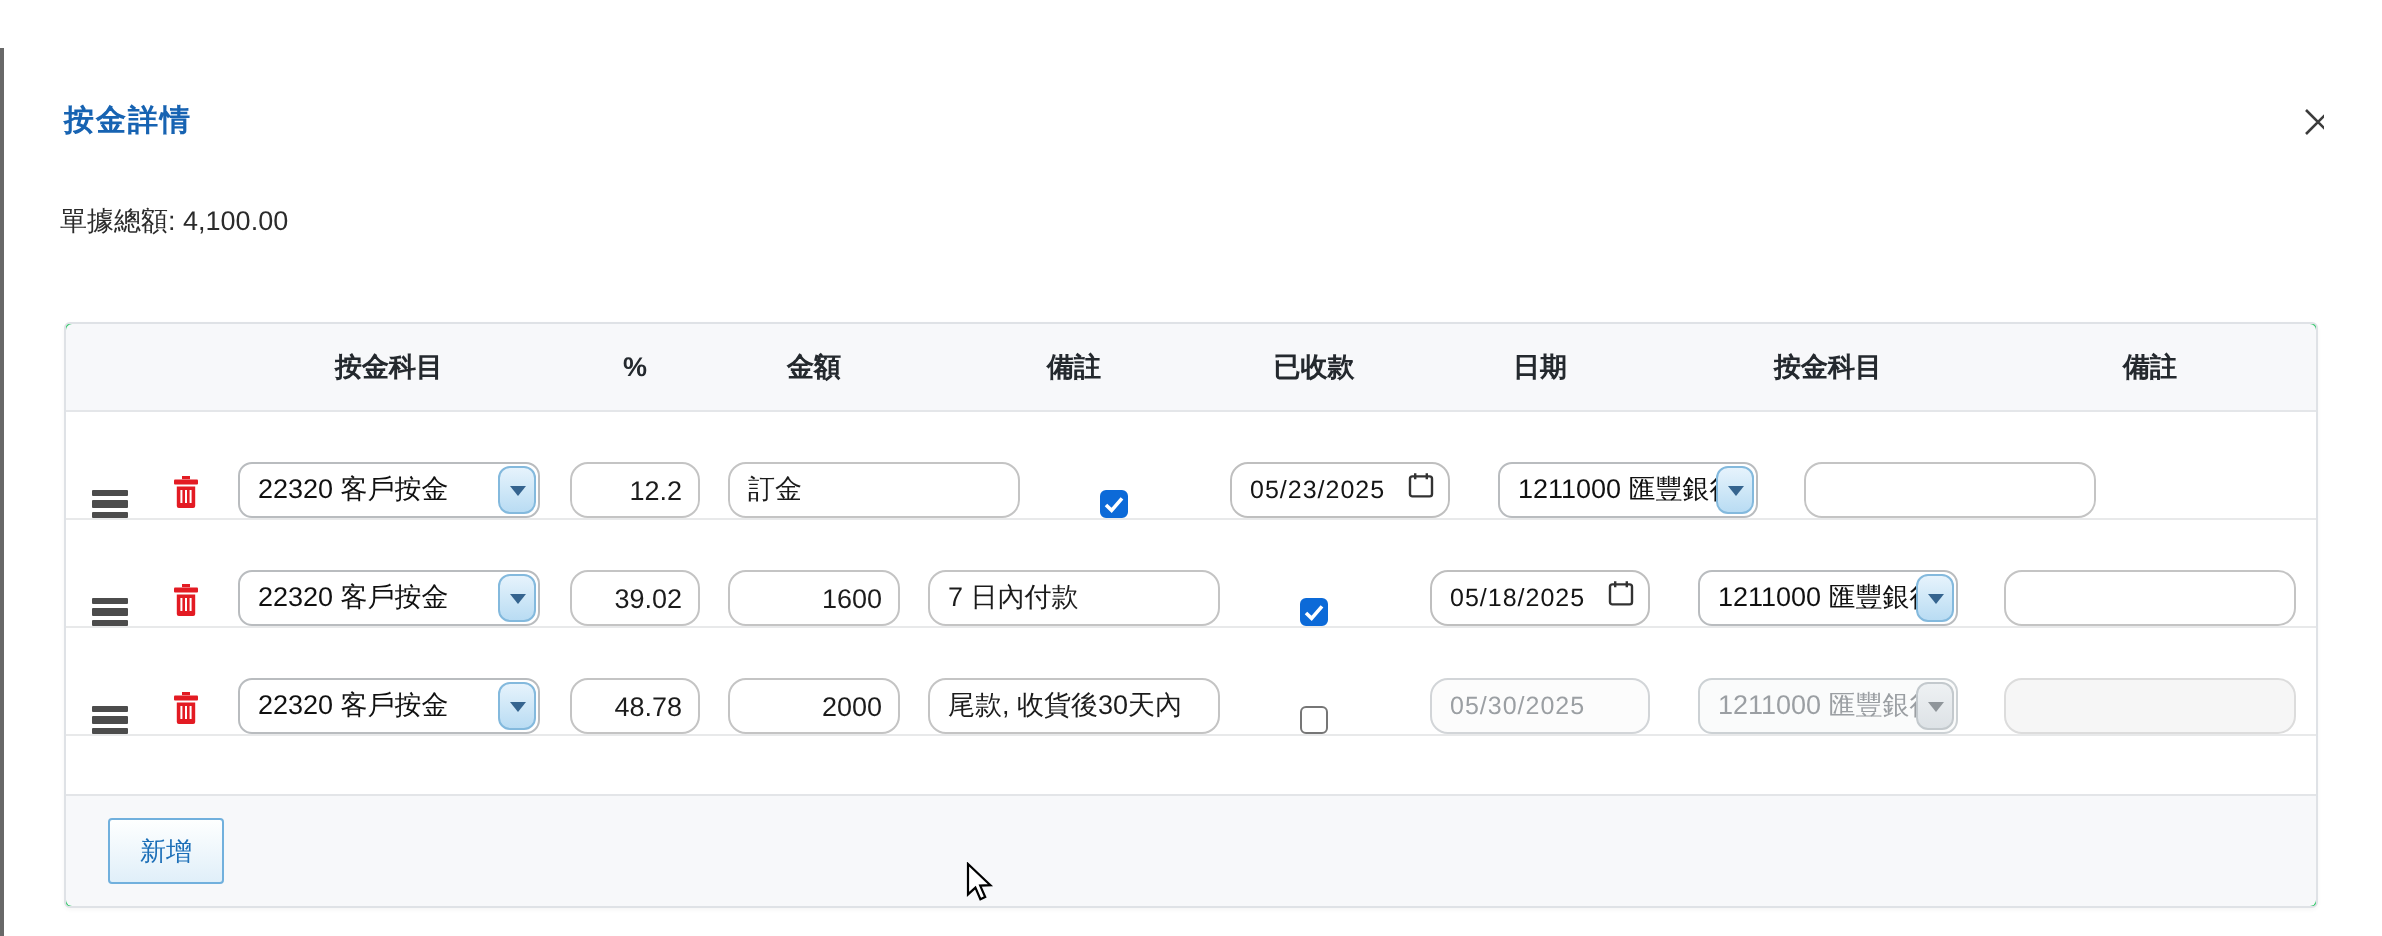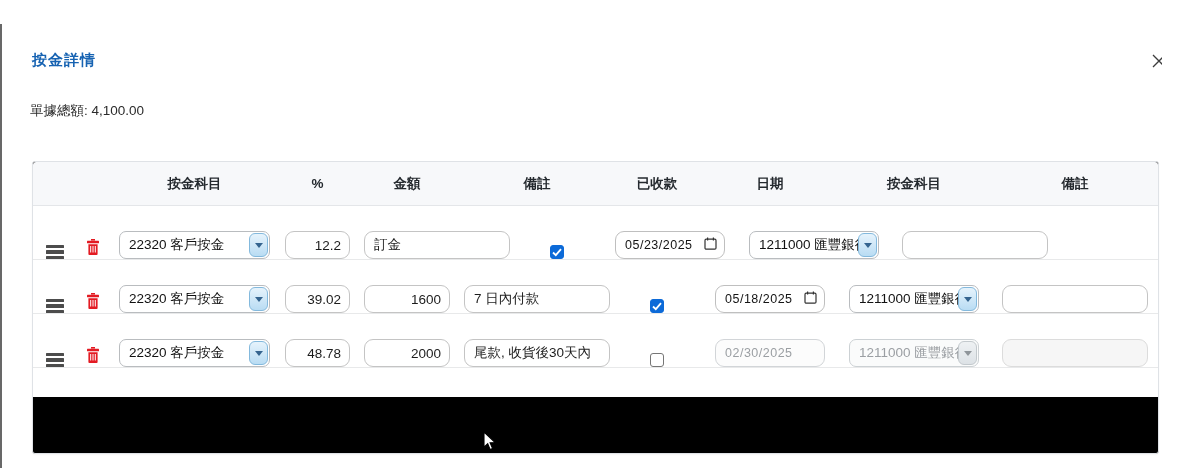--- a/index.html
+++ b/index.html
@@ -4,21 +4,21 @@
 <style>
   * { box-sizing: border-box; margin: 0; padding: 0; }
   body { background:#fff; font-family:"Liberation Sans",sans-serif; }
   .screen { position:relative; width:1162px; height:468px; background:#ffffff; overflow:hidden;margin-top:24px; }
   .left-edge { position:absolute; left:0; top:0; width:2px; height:468px; background:#686868; }
 
   .modal-title { position:absolute; left:32px; top:27px; font-size:15px; font-weight:bold; color:#1763b2; letter-spacing:1px; }
   .close-btn { position:absolute; left:1148px; top:26px; width:22px; height:22px; display:flex; align-items:center; justify-content:center; cursor:pointer; }
   .total-line { position:absolute; left:30px; top:78px; font-size:13.5px; color:#2b2b2b; }
 
-  .table { position:absolute; left:32px; top:137px; width:1127px; height:293px; border:1px solid #dfe2e6; border-radius:3px; background:#000000; display:flex; flex-direction:column; box-shadow:0 1px 2px rgba(0,0,0,0.04); }
+  .table { position:absolute; left:32px; top:137px; width:1127px; height:293px; border:1px solid #dfe2e6; border-radius:3px; background:#22c55e; display:flex; flex-direction:column; box-shadow:0 1px 2px rgba(0,0,0,0.04); }
   .thead { display:flex; align-items:center; height:44px; background:#f7f8fa; border-bottom:1px solid #e4e6e9; border-radius:3px 3px 0 0; }
   .th { font-size:13.5px; font-weight:600; color:#24292e; text-align:center; }
   .row { display:flex; align-items:flex-end; height:54px; border-bottom:1px solid #e8e9ea; background:#fff; }
   .spacer-row { height:29px; background:#fff; }
   .tfoot { flex:1; background:#f7f8fa; border-top:1px solid #e3e5e8; display:flex; align-items:center; padding-left:21px; border-radius:0 0 3px 3px; }
 
   
   .c-drag   { width:18px; margin-left:13px; }
   .c-trash  { width:14px; margin-left:22px; }
   .c-sel1   { width:151px; margin-left:19px; }
@@ -209,31 +209,34 @@
             <span class="tri"></span>
           </span>
       </div>
       <input class="txt-input num c-pct" value="48.78" style="">
       <input class="txt-input num c-amt" value="2000" style="">
       <input class="txt-input rem c-rem1" value="尾款, 收貨後30天內" style="">
       <div class="checkbox c-chk">
         
       </div>
       <div class="date-field disabled c-date">
-        <span class="date-text">02/30/2025</span>
+        <span class="date-text">05/30/2025</span>
       </div>
       <div class="select disabled c-sel2">
         <span class="sel-text">1211000 匯豐銀行</span>
         <span class="sel-arrow">
             <span class="tri"></span>
           </span>
       </div>
       <input class="txt-input rem c-rem2" disabled="" value="" style="">
     </div>
 
     <div class="spacer-row"></div>
 
+    <div class="tfoot">
+      <button class="add-btn">新增</button>
+    </div>
   </div>
 
   <svg class="cursor" width="15" height="21" viewBox="0 0 15 21">
     <path d="M2 1 L2 16.2 L5.7 12.8 L8.2 18.6 L10.6 17.5 L8.1 11.8 L13.2 11.6 Z" fill="#fff" stroke="#000" stroke-width="1.1"></path>
   </svg>
 </div>
 
 </body></html>

